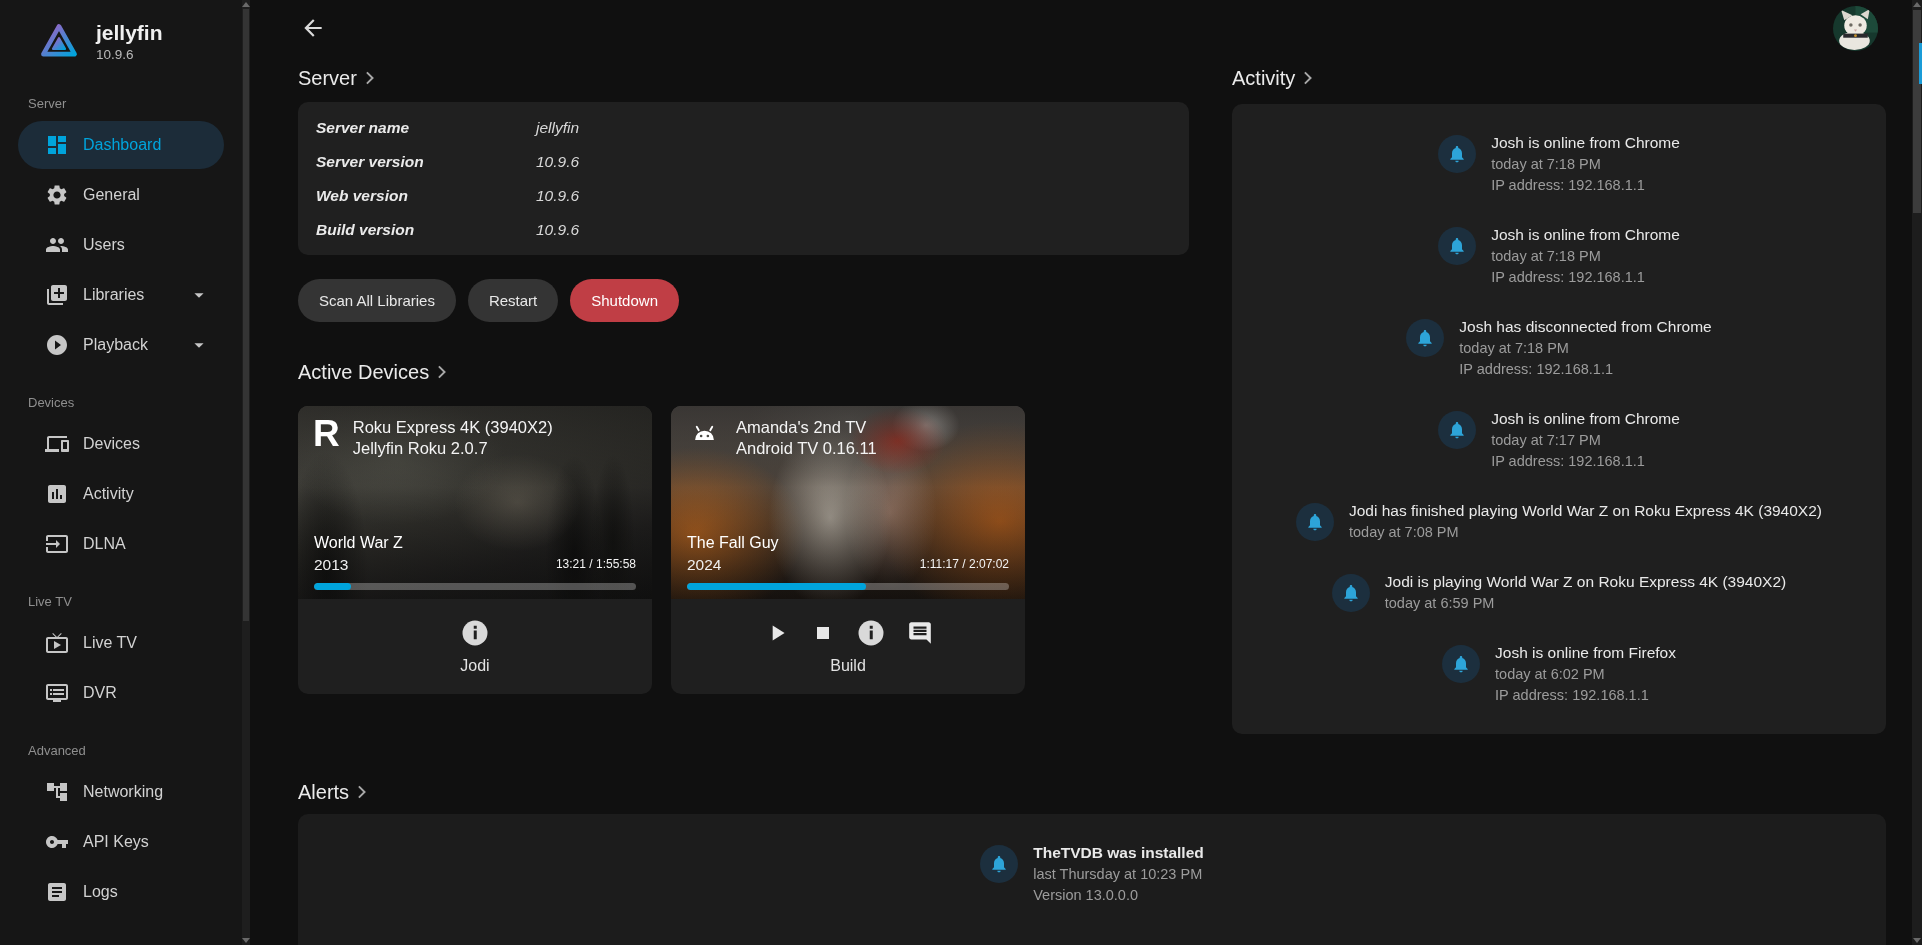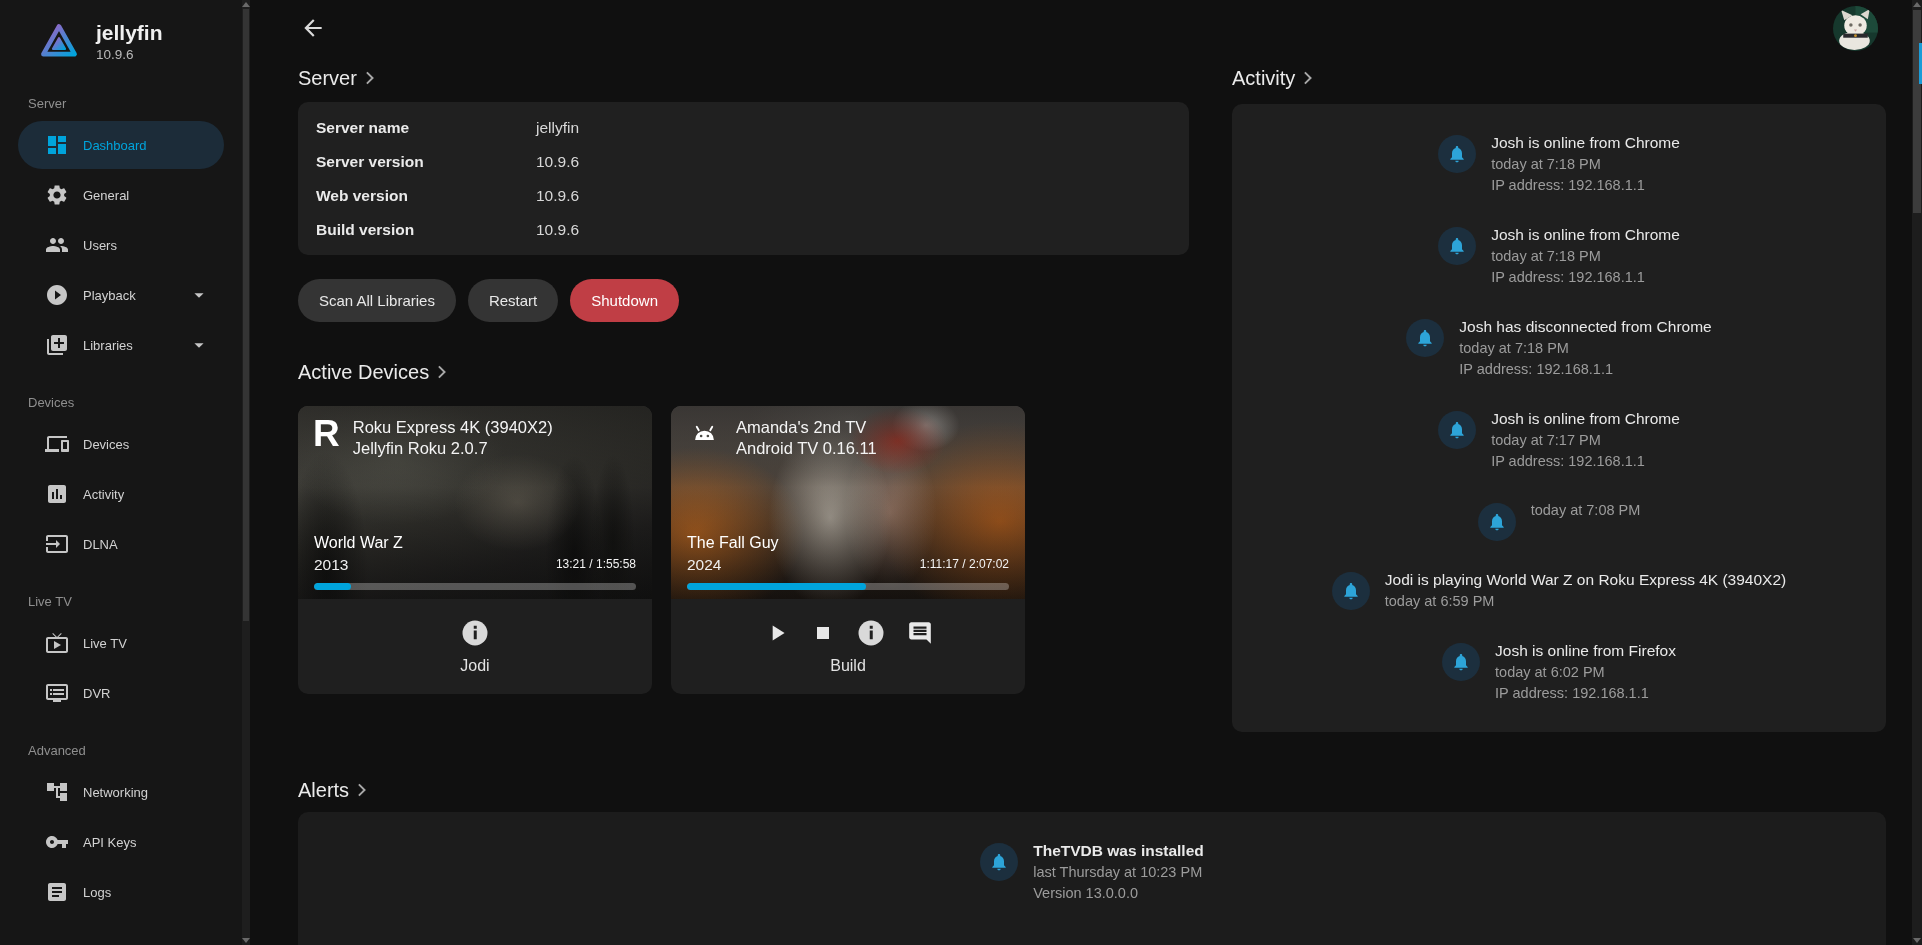--- a/index.html
+++ b/index.html
@@ -14,21 +14,21 @@
   .sidebar { width:242px; flex-shrink:0; background:#161616; padding-top:20px; overflow:hidden; }
   .logo-row { display:flex; align-items:center; gap:16px; padding-left:38px; margin-bottom:34px; }
   .logo-text .app-name { font-size:21px; font-weight:bold; color:#f0f0f0; line-height:24px; }
   .logo-text .app-version { font-size:13.5px; color:#b9b9b9; margin-top:2px; }
   .nav-section-label { font-size:13px; color:#8f8f8f; padding-left:28px; margin:26px 0 10px 0; }
   .nav-item {
     display:flex; align-items:center; height:48px; margin:2px 18px 2px 18px;
     padding-left:27px; border-radius:24px; cursor:pointer; color:#d2d2d2;
   }
   .nav-item .nav-icon { width:24px; height:24px; display:flex; align-items:center; justify-content:center; }
-  .nav-item .nav-label { font-size:13px; margin-left:14px; }
+  .nav-item .nav-label { font-size:16px; margin-left:14px; }
   .nav-item.active { background:#1c2c39; color:#00a4dc; }
   .nav-item.active .nav-label { color:#00a4dc; }
   .nav-chevron { margin-left:auto; margin-right:14px; display:flex; }
   
   .side-scrollbar { width:8px; flex-shrink:0; background:#1e1e1e; position:relative; }
   .side-scrollbar .thumb { position:absolute; left:1px; top:9px; width:6px; height:612px; background:#343434; }
   .scroll-arrow-up, .scroll-arrow-down { position:absolute; left:0; width:0; height:0; border-left:4px solid transparent; border-right:4px solid transparent; }
   .scroll-arrow-up { top:2px; border-bottom:5px solid #6a6a6a; }
   .scroll-arrow-down { bottom:2px; border-top:5px solid #6a6a6a; }
   
@@ -37,21 +37,21 @@
   .back-btn { width:30px; height:30px; display:flex; align-items:center; justify-content:center; cursor:pointer; }
   .avatar { width:45px; height:45px; border-radius:50%; overflow:hidden; cursor:pointer; margin-right:8px; }
   .columns { display:flex; gap:43px; align-items:flex-start; }
   .col-left { width:891px; flex-shrink:0; }
   .col-right { flex:1; min-width:0; }
   .section-heading {
     display:flex; align-items:center; gap:8px; margin-top:8px;
     font-size:20px; font-weight:500; color:#eaeaea; cursor:pointer; height:28px;
   }
   
-  .server-card { margin-top:10px; background:#202020; border-radius:10px; padding:9px 18px; height:153px; }
+  .server-card { margin-top:10px; background:#202020; border-radius:10px; padding:9px 18px; height:153px;font-style:italic; }
   .srow { display:flex; align-items:center; height:34px; font-size:15.5px; }
   .srow .slabel { width:220px; font-weight:bold; color:#eaeaea; }
   .srow .svalue { color:#d8d8d8; }
   .btn-row { display:flex; gap:12px; margin-top:24px; }
   .btn {
     height:43px; border:none; border-radius:22px; padding:0 21px;
     background:#343434; color:#e8e8e8; font-weight:normal; font-size:15px;
     font-family:inherit; display:flex; align-items:center; cursor:pointer;
   }
   .btn.danger { background:#c03e45; color:#fff; }
@@ -157,37 +157,37 @@
     <span class="nav-icon">
       <svg viewBox="0 0 24 24" width="24" height="24">
           <path fill="#c6c6c6" d="M16 11c1.66 0 2.99-1.34 2.99-3S17.66 5 16 5s-3 1.34-3 3 1.34 3 3 3zm-8 0c1.66 0 2.99-1.34 2.99-3S9.66 5 8 5 5 6.34 5 8s1.34 3 3 3zm0 2c-2.33 0-7 1.17-7 3.5V19h14v-2.5c0-2.33-4.67-3.5-7-3.5zm8 0c-.29 0-.62.02-.97.05 1.16.84 1.97 1.97 1.97 3.45V19h6v-2.5c0-2.33-4.67-3.5-7-3.5z"></path>
         </svg>
     </span>
     <span class="nav-label">Users</span>
   </div>
   <div class="nav-item">
     <span class="nav-icon">
       <svg viewBox="0 0 24 24" width="24" height="24">
-          <path fill="#c6c6c6" d="M12 2C6.48 2 2 6.48 2 12s4.48 10 10 10 10-4.48 10-10S17.52 2 12 2zm-2 14.5v-9l6 4.5-6 4.5z"></path>
-        </svg>
-    </span>
-    <span class="nav-label">Playback</span>
+          <path fill="#c6c6c6" d="M4 6H2v14c0 1.1.9 2 2 2h14v-2H4V6zm16-4H8c-1.1 0-2 .9-2 2v12c0 1.1.9 2 2 2h12c1.1 0 2-.9 2-2V4c0-1.1-.9-2-2-2zm-1 9h-4v4h-2v-4H9V9h4V5h2v4h4v2z"></path>
+        </svg>
+    </span>
+    <span class="nav-label">Libraries</span>
     <span class="nav-chevron">
       <svg viewBox="0 0 24 24" width="22" height="22">
           <path d="M7 10l5 5 5-5z" fill="#c6c6c6"></path>
         </svg>
     </span>
   </div>
   <div class="nav-item">
     <span class="nav-icon">
       <svg viewBox="0 0 24 24" width="24" height="24">
-          <path fill="#c6c6c6" d="M4 6H2v14c0 1.1.9 2 2 2h14v-2H4V6zm16-4H8c-1.1 0-2 .9-2 2v12c0 1.1.9 2 2 2h12c1.1 0 2-.9 2-2V4c0-1.1-.9-2-2-2zm-1 9h-4v4h-2v-4H9V9h4V5h2v4h4v2z"></path>
-        </svg>
-    </span>
-    <span class="nav-label">Libraries</span>
+          <path fill="#c6c6c6" d="M12 2C6.48 2 2 6.48 2 12s4.48 10 10 10 10-4.48 10-10S17.52 2 12 2zm-2 14.5v-9l6 4.5-6 4.5z"></path>
+        </svg>
+    </span>
+    <span class="nav-label">Playback</span>
     <span class="nav-chevron">
       <svg viewBox="0 0 24 24" width="22" height="22">
           <path d="M7 10l5 5 5-5z" fill="#c6c6c6"></path>
         </svg>
     </span>
   </div>
 
   <div class="nav-section-label">Devices</div>
 
   <div class="nav-item">
@@ -490,20 +490,21 @@
             <div class="feed-meta">IP address: 192.168.1.1</div>
           </div>
         </div>
         <div class="feed-entry">
           <div class="feed-avatar">
               <svg viewBox="0 0 24 24" width="20" height="20">
                 <path fill="#2da4d8" d="M12 22c1.1 0 2-.9 2-2h-4c0 1.1.89 2 2 2zm6-6v-5c0-3.07-1.64-5.64-4.5-6.32V4c0-.83-.67-1.5-1.5-1.5s-1.5.67-1.5 1.5v.68C7.63 5.36 6 7.92 6 11v5l-2 2v1h16v-1l-2-2z"></path>
               </svg>
             </div>
           <div class="feed-text">
+            <div class="feed-title">Jodi has finished playing World War Z on Roku Express 4K (3940X2)</div>
             <div class="feed-meta">today at 7:08 PM</div>
 
           </div>
         </div>
         <div class="feed-entry">
           <div class="feed-avatar">
               <svg viewBox="0 0 24 24" width="20" height="20">
                 <path fill="#2da4d8" d="M12 22c1.1 0 2-.9 2-2h-4c0 1.1.89 2 2 2zm6-6v-5c0-3.07-1.64-5.64-4.5-6.32V4c0-.83-.67-1.5-1.5-1.5s-1.5.67-1.5 1.5v.68C7.63 5.36 6 7.92 6 11v5l-2 2v1h16v-1l-2-2z"></path>
               </svg>
             </div>

